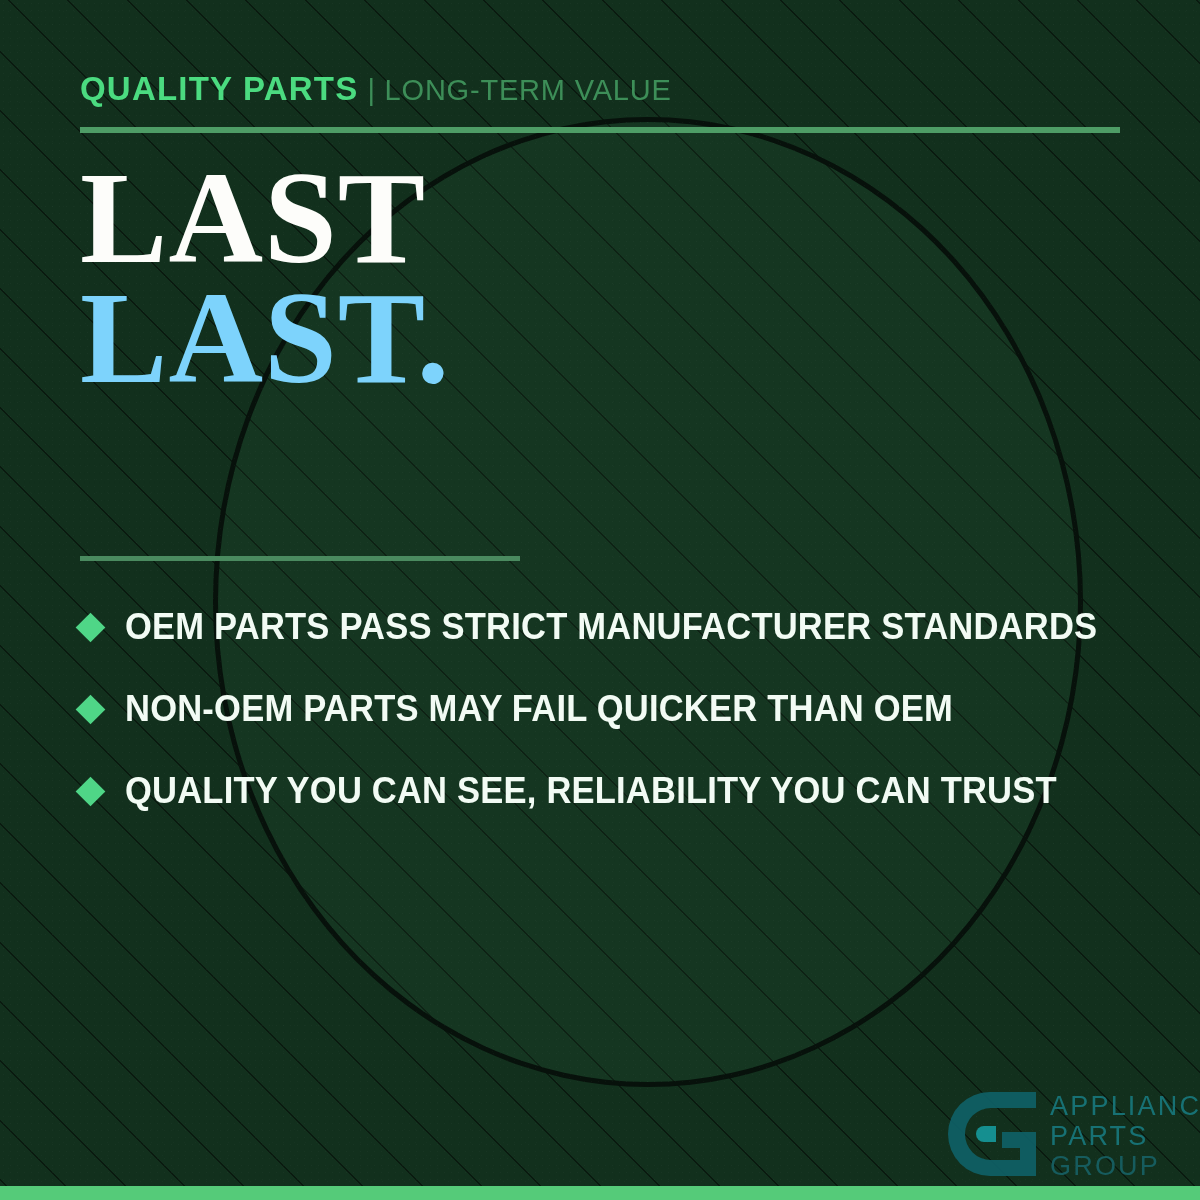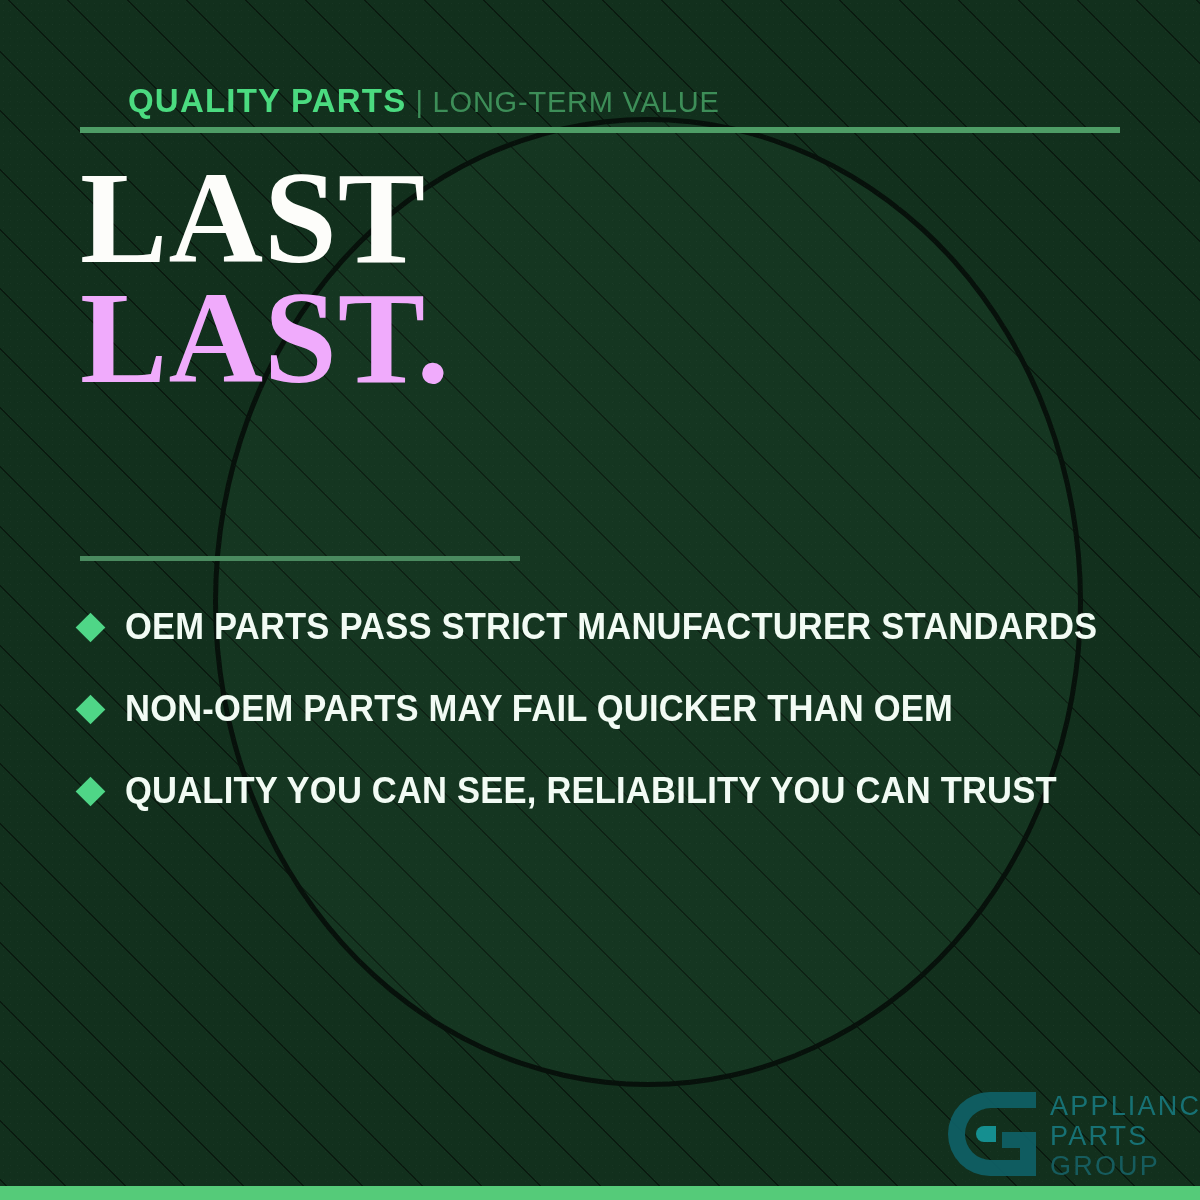--- a/index.html
+++ b/index.html
@@ -80,24 +80,23 @@
   
   .content {
     position: absolute;
     inset: 0;
   }
 
   
   .eyebrow {
     position: absolute;
     left: 80px;
-    top: 84px;
+    top: 72px;
     white-space: nowrap;
     line-height: 1;
-    margin-left: 48px;
   }
   .eyebrow-strong {
     font-size: 33px;
     font-weight: 700;
     letter-spacing: 1.2px;
     color: #4bdb80;
   }
   .eyebrow-light {
     font-size: 29px;
     font-weight: 400;
@@ -123,21 +122,21 @@
     font-weight: 700;
     font-size: 131px;
     line-height: 120px;
     letter-spacing: 1px;
   }
   .headline .line {
     display: block;
     white-space: nowrap;
   }
   .hl-white { color: #fdfdfa; }
-  .hl-green { color: #f0abfc; }
+  .hl-green { color: #7dd3fc; }
 
   .rule-mid {
     position: absolute;
     left: 80px;
     top: 556px;
     width: 440px;
     height: 5px;
     background: #4a8a5f;
   }
 

